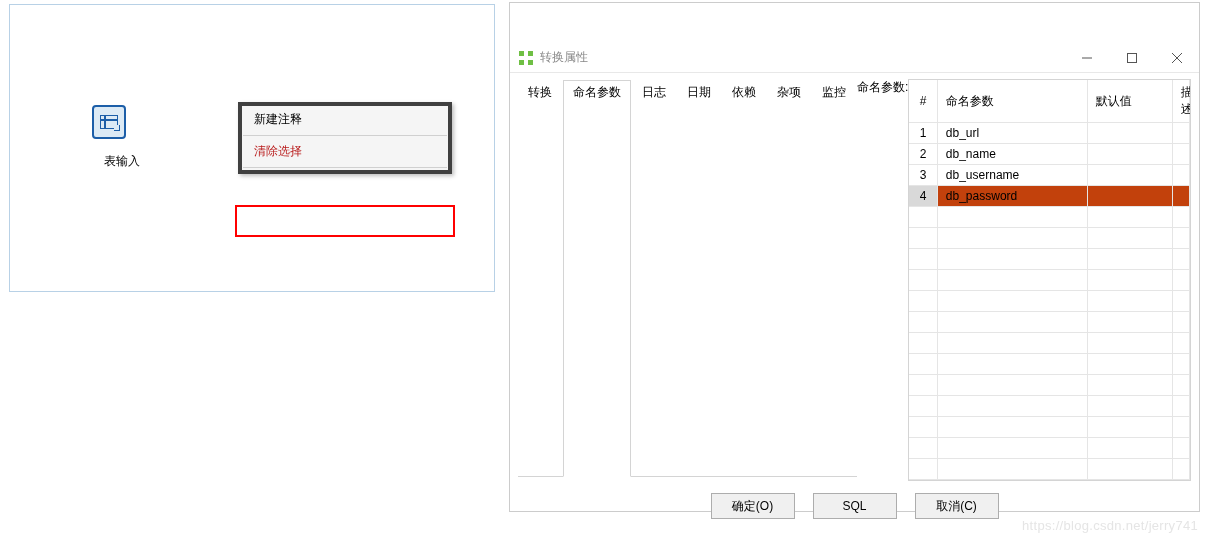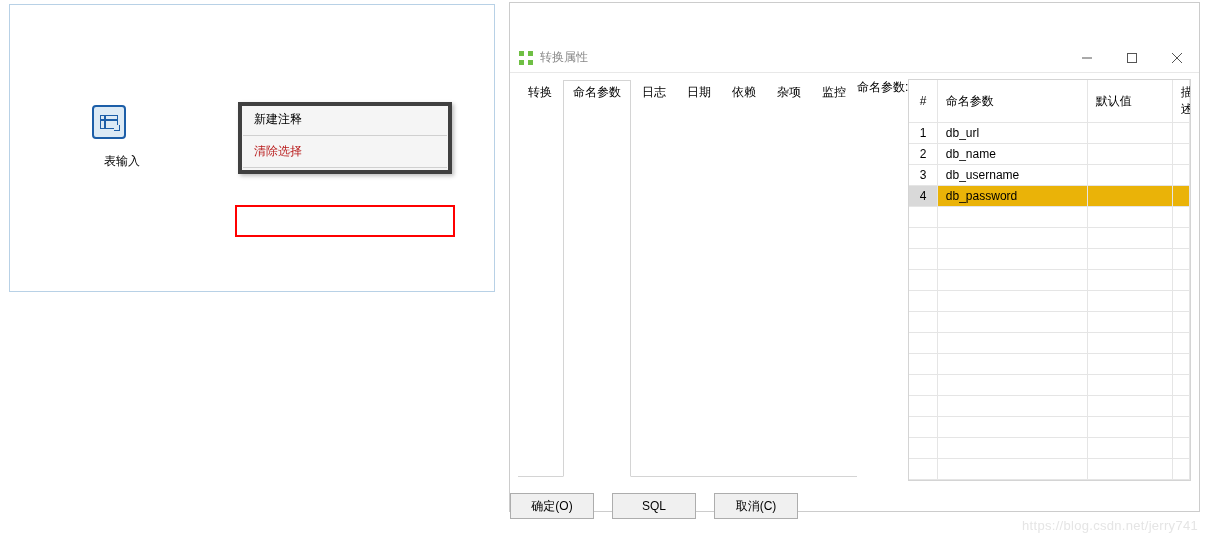--- a/index.html
+++ b/index.html
@@ -209,32 +209,33 @@
       border-right: 1px solid #e5e5e5;
       border-bottom: 1px solid #e5e5e5;
       height: 21px;
     }
     .param-table th.num-col, .param-table td.num-col {
       width: 28px;
       text-align: center;
       background: #fff;
     }
     .param-table tr.selected td {
-      background: #eab308;
+      background: #c2410c;
     }
     .param-table tr.selected td.num-col {
       background: #d9d9d9;
     }
     .param-table tr.empty td {
       border-right: 1px solid #e5e5e5;
       border-bottom: 1px solid #e5e5e5;
     }
     .dialog-footer {
       padding: 12px 0 18px 0;
       display: flex;
+      justify-content: center;
       gap: 18px;
     }
     .btn {
       min-width: 84px;
       height: 26px;
       border: 1px solid #adadad;
       background: #f0f0f0;
       display: flex;
       align-items: center;
       justify-content: center;

